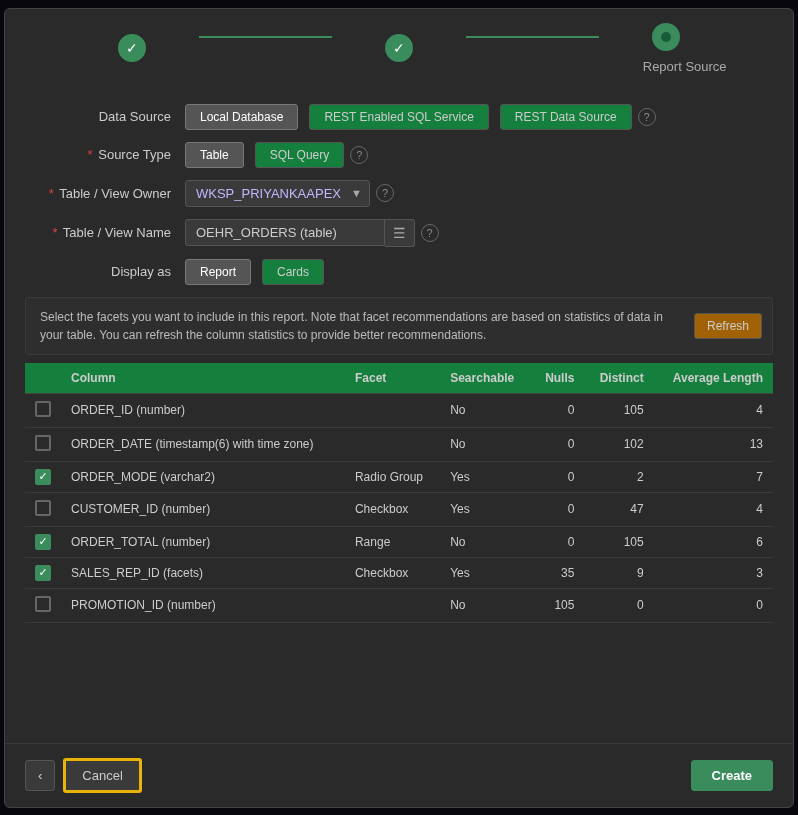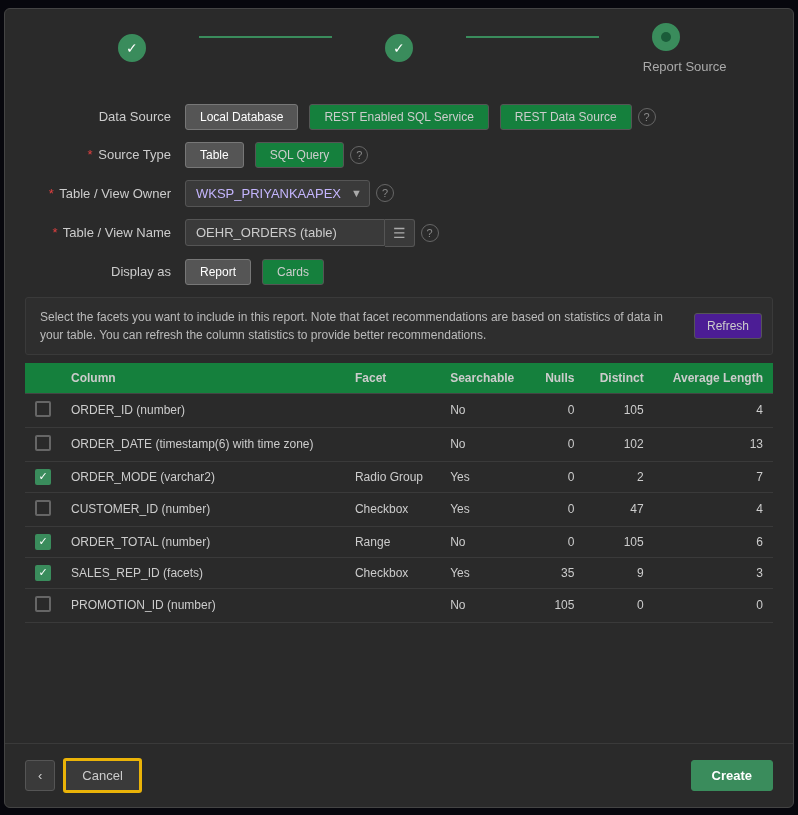--- a/index.html
+++ b/index.html
@@ -185,21 +185,21 @@
       margin: 8px 0;
       border-radius: 3px;
       line-height: 1.5;
       position: relative;
     }
     .refresh-btn {
       position: absolute;
       right: 10px;
       top: 50%;
       transform: translateY(-50%);
-      background: #4c1d95;
+      background: #a16207;
       border: 1px solid #555;
       color: #ccc;
       padding: 5px 12px;
       font-size: 12px;
       cursor: pointer;
       border-radius: 3px;
     }
     .facets-table {
       width: 100%;
       border-collapse: collapse;

